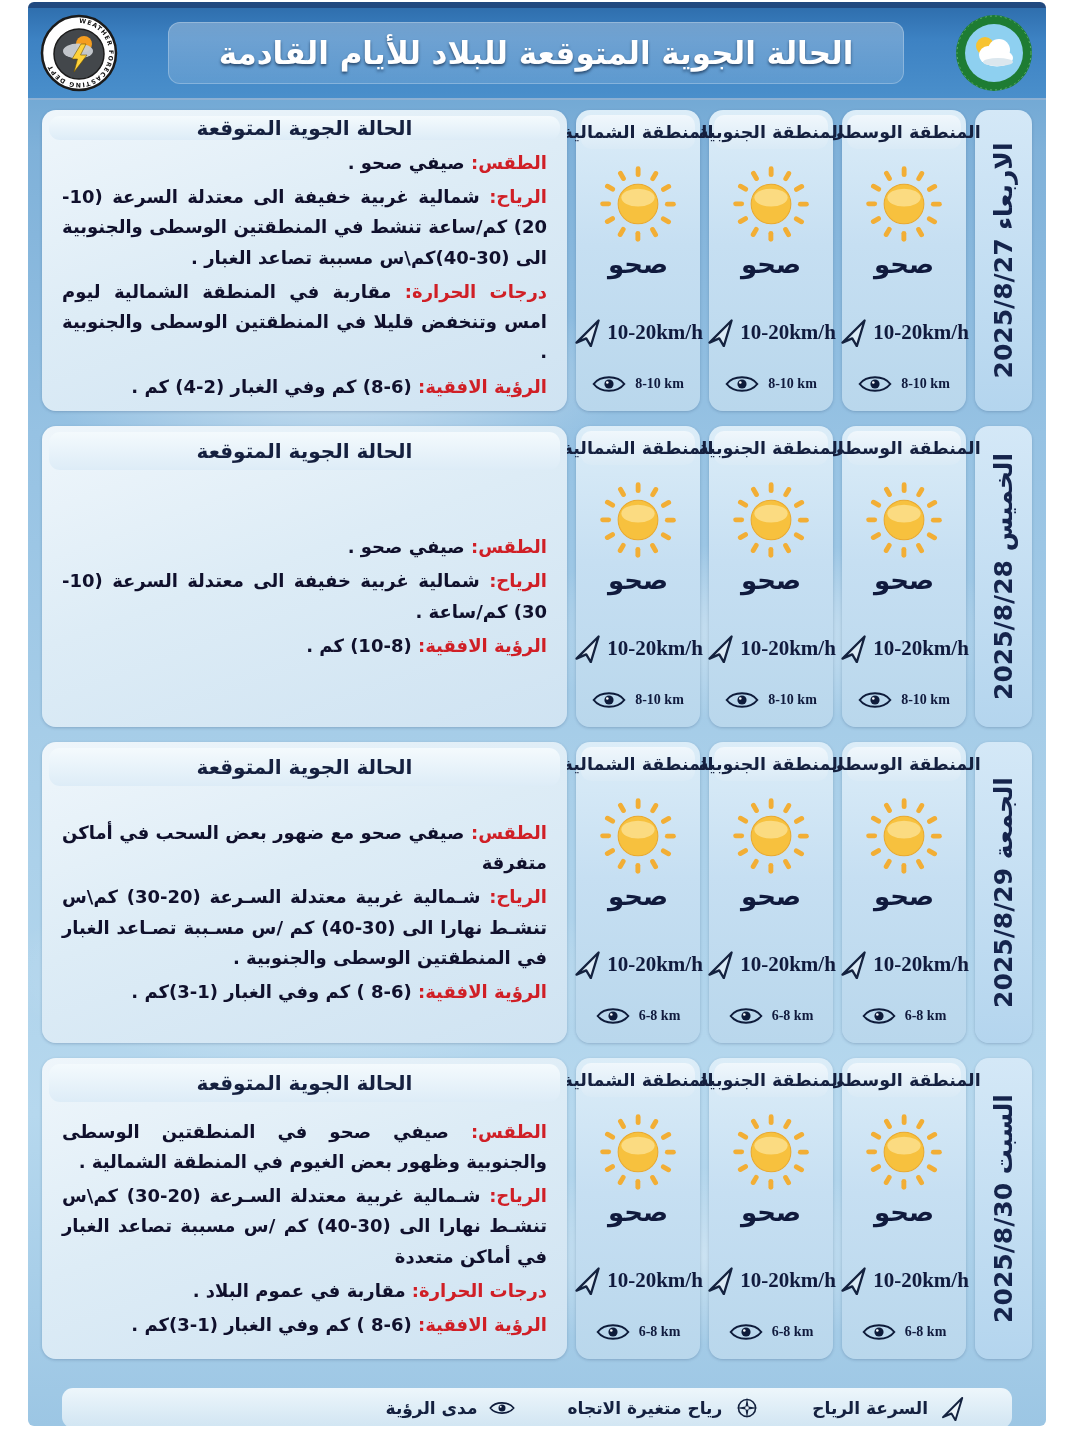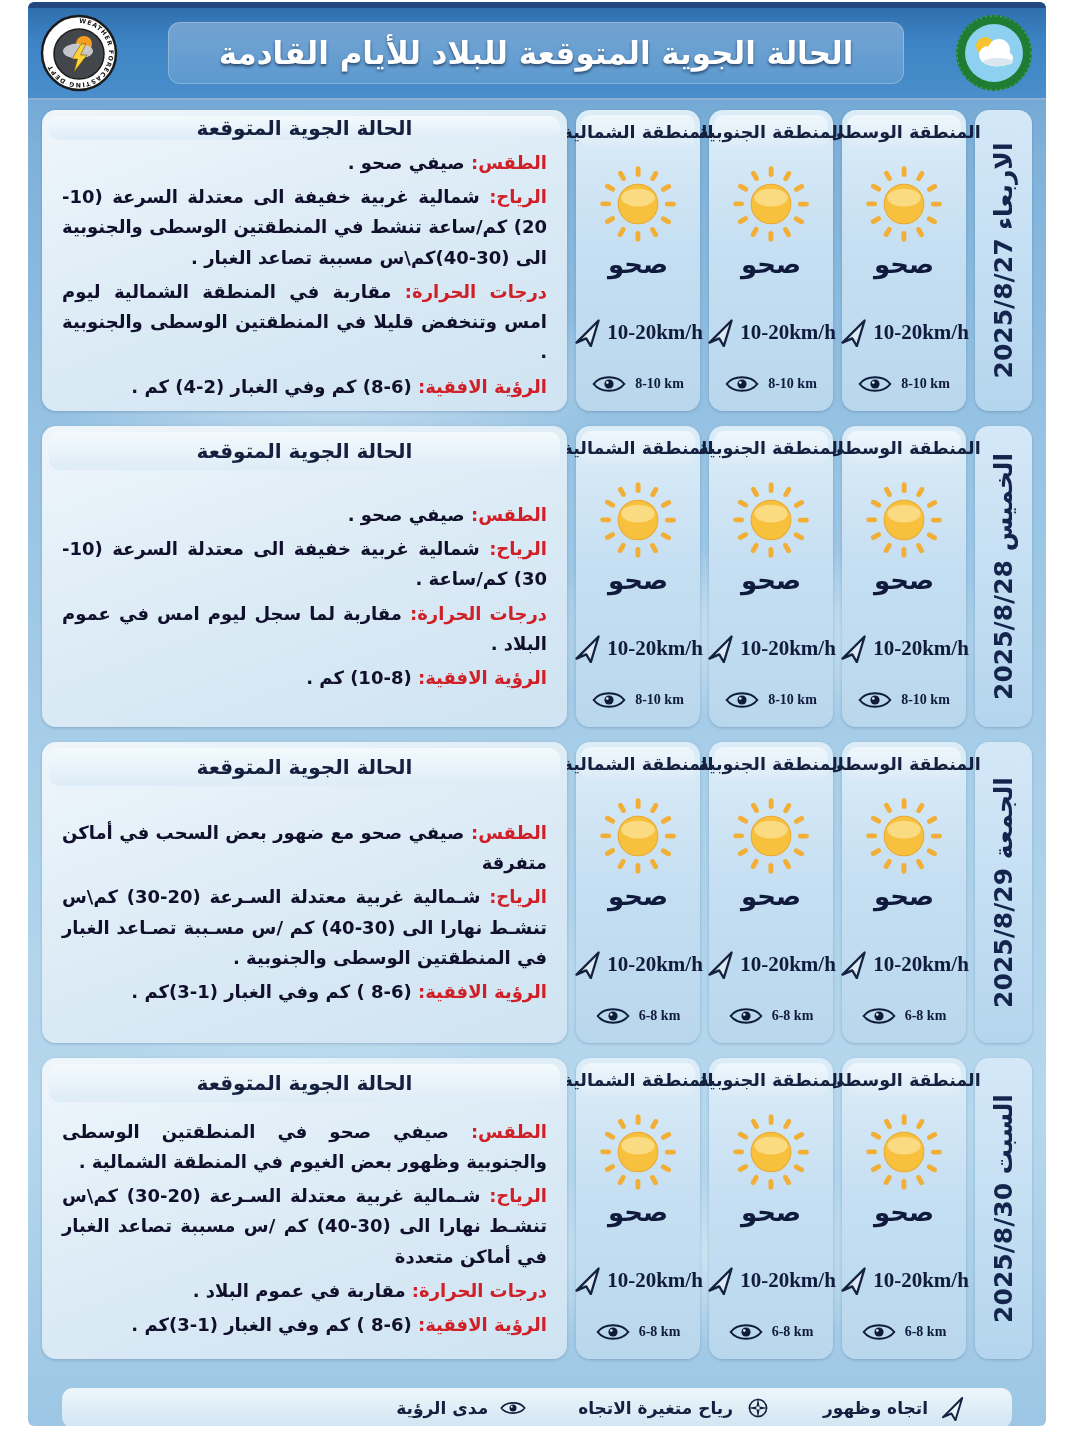--- a/index.html
+++ b/index.html
@@ -312,21 +312,20 @@
             </svg>
           <span class="num">8-10 km</span>
         </div>
       </div>
 
       <div class="text-panel">
         <div class="panel-head">الحالة الجوية المتوقعة</div>
         <div class="panel-body">
           <p><span class="lbl">الطقس:</span> <span>صيفي صحو .</span></p>
           <p><span class="lbl">الرياح:</span> <span>شمالية غربية خفيفة الى معتدلة السرعة (10-30) كم/ساعة .</span></p>
-          <p><span class="lbl">درجات الحرارة:</span> <span>مقاربة لما سجل ليوم امس في عموم البلاد .</span></p>
           <p><span class="lbl">الرؤية الافقية:</span> <span>(8-10) كم .</span></p>
         </div>
       </div>
     </div>
 
     <div class="day-row">
       <div class="day-card">
         <span>الجمعة 2025/8/29</span>
       </div>
 
@@ -474,21 +473,21 @@
           <p><span class="lbl">الرؤية الافقية:</span> <span>(6-8 ) كم وفي الغبار (1-3)كم .</span></p>
         </div>
       </div>
     </div>
 
     <div class="legend">
       <div class="legend-item">
         <svg>
             <use href="#sym-arrow"></use>
           </svg>
-        <span class="txt">اتجاه وظهور</span>
+        <span class="txt">السرعة الرياح</span>
       </div>
       <div class="legend-item">
         <svg>
             <use href="#sym-compass"></use>
           </svg>
         <span class="txt">رياح متغيرة الاتجاه</span>
       </div>
       <div class="legend-item">
         <svg style="height:20px">
             <use href="#sym-eye"></use>

